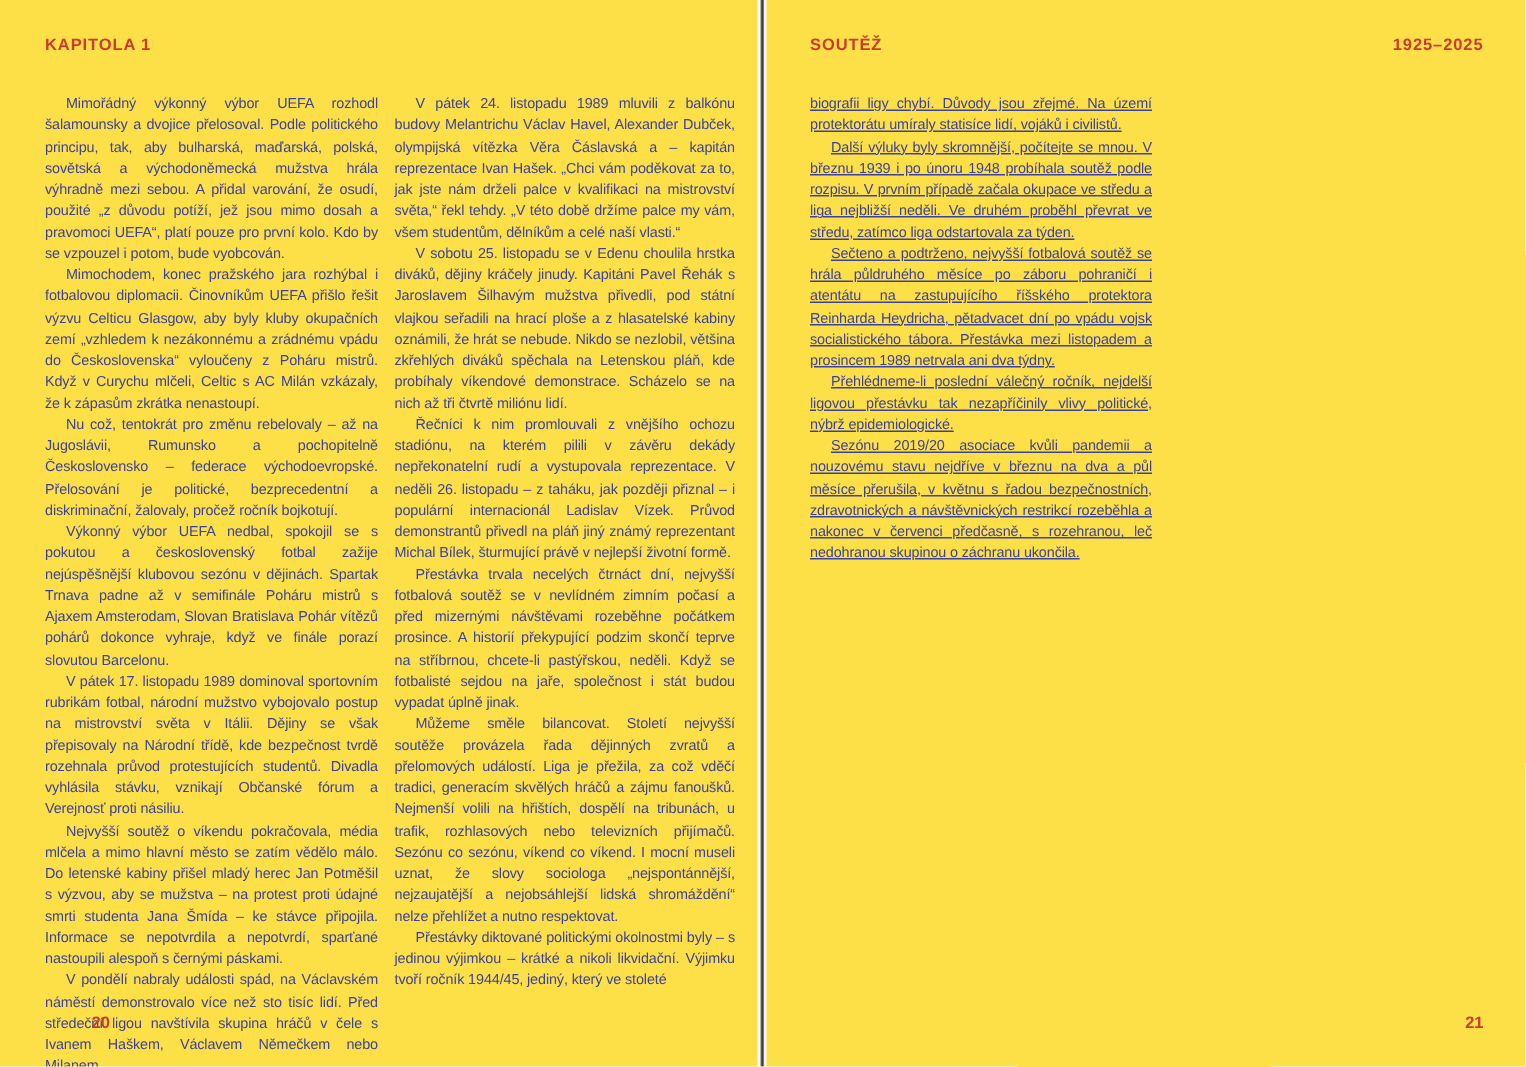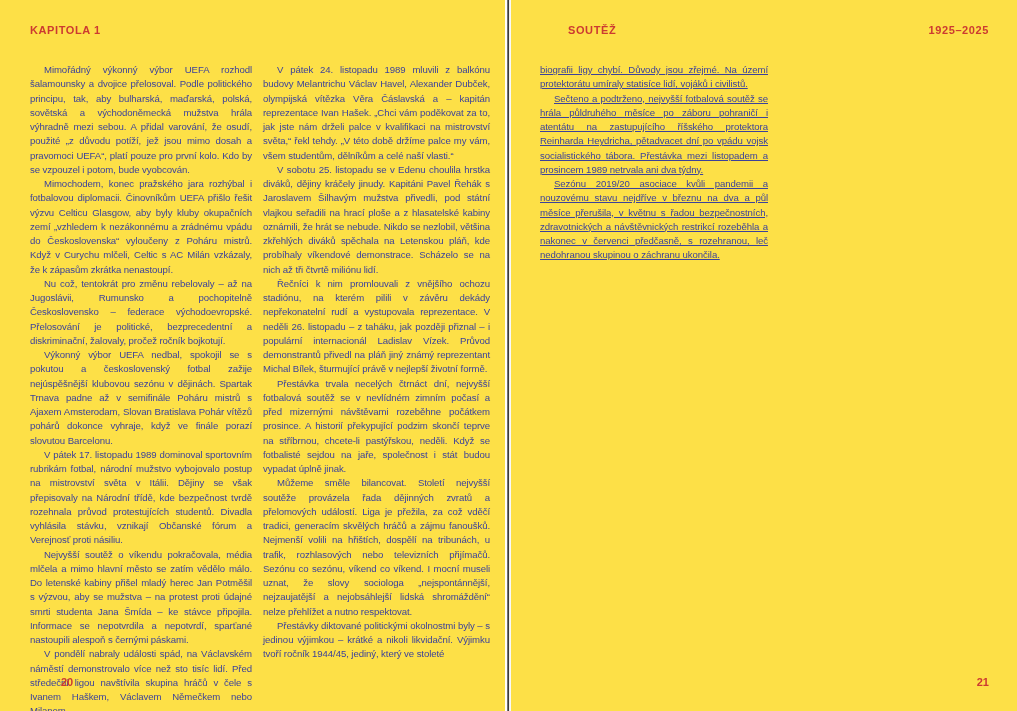--- a/index.html
+++ b/index.html
@@ -27,21 +27,21 @@
   }
   .page-header {
     position: absolute;
     top: 24px;
     font-size: 11px;
     font-weight: bold;
     letter-spacing: 0.6px;
     color: #cc3a31;
   }
   .header-left-page { left: 30px; }
-  .header-right-page-title { left: 568px; }
+  .header-right-page-title { left: 540px; }
   .header-right-page-edition { right: 28px; text-align: center; }
   .columns {
     position: absolute;
     top: 63px;
     display: flex;
   }
   .left-columns { left: 30px; width: 460px; gap: 11px; }
   .right-columns { left: 540px; width: 228px; }
   .col {
     color: #3c429b;
@@ -105,21 +105,23 @@
 
   <div class="spine"></div>
 
   <div>
     <div class="page-header header-right-page-title">SOUTĚŽ</div>
     <div class="page-header header-right-page-edition">1925–2025</div>
 
     <div class="columns right-columns">
       <div class="col col-c">
           <p>biografii ligy chybí. Důvody jsou zřejmé. Na území protektorátu umíraly statisíce lidí, vojáků i civilistů.</p>
+          <p class="indent">Další výluky byly skromnější, počítejte se mnou. V březnu 1939 i po únoru 1948 probíhala soutěž podle rozpisu. V prvním případě začala okupace ve středu a liga nejbližší neděli. Ve druhém proběhl převrat ve středu, zatímco liga odstartovala za týden.</p>
           <p class="indent">Sečteno a podtrženo, nejvyšší fotbalová soutěž se hrála půldruhého měsíce po záboru pohraničí i atentátu na zastupujícího říšského protektora Reinharda Heydricha, pětadvacet dní po vpádu vojsk socialistického tábora. Přestávka mezi listopadem a prosincem 1989 netrvala ani dva týdny.</p>
+          <p class="indent">Přehlédneme-li poslední válečný ročník, nejdelší ligovou přestávku tak nezapříčinily vlivy politické, nýbrž epidemiologické.</p>
           <p class="indent">Sezónu 2019/20 asociace kvůli pandemii a nouzovému stavu nejdříve v březnu na dva a půl měsíce přerušila, v květnu s řadou bezpečnostních, zdravotnických a návštěvnických restrikcí rozeběhla a nakonec v červenci předčasně, s rozehranou, leč nedohranou skupinou o záchranu ukončila.</p>
         </div>
     </div>
 
     <div class="page-number page-number-right">21</div>
   </div>
 
 </div>
 
 </body></html>

